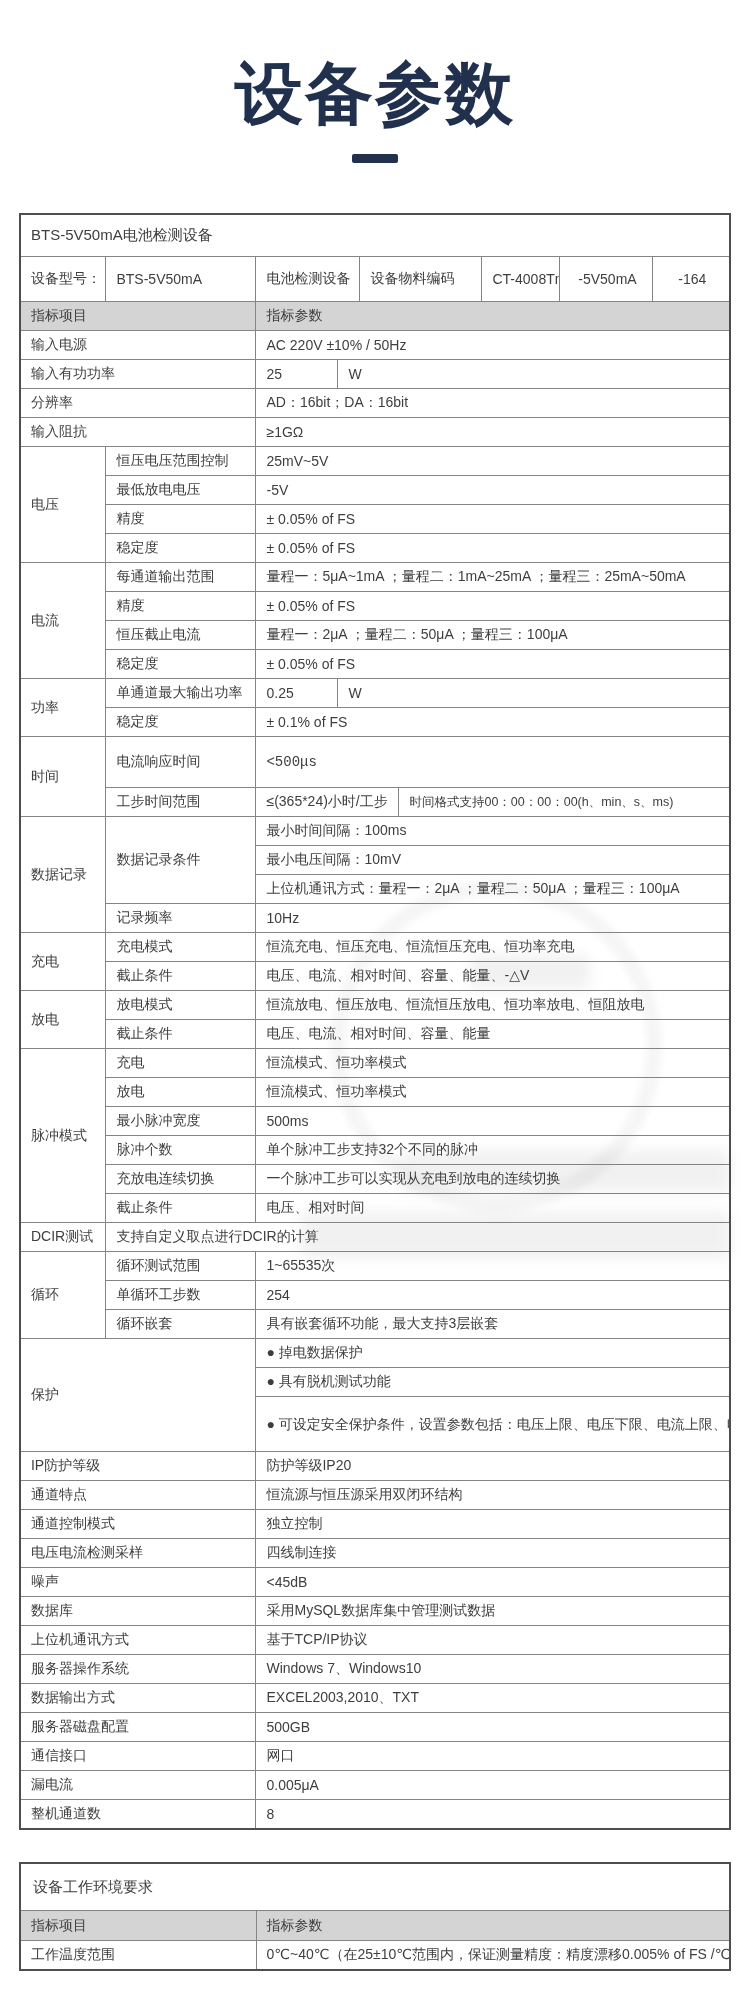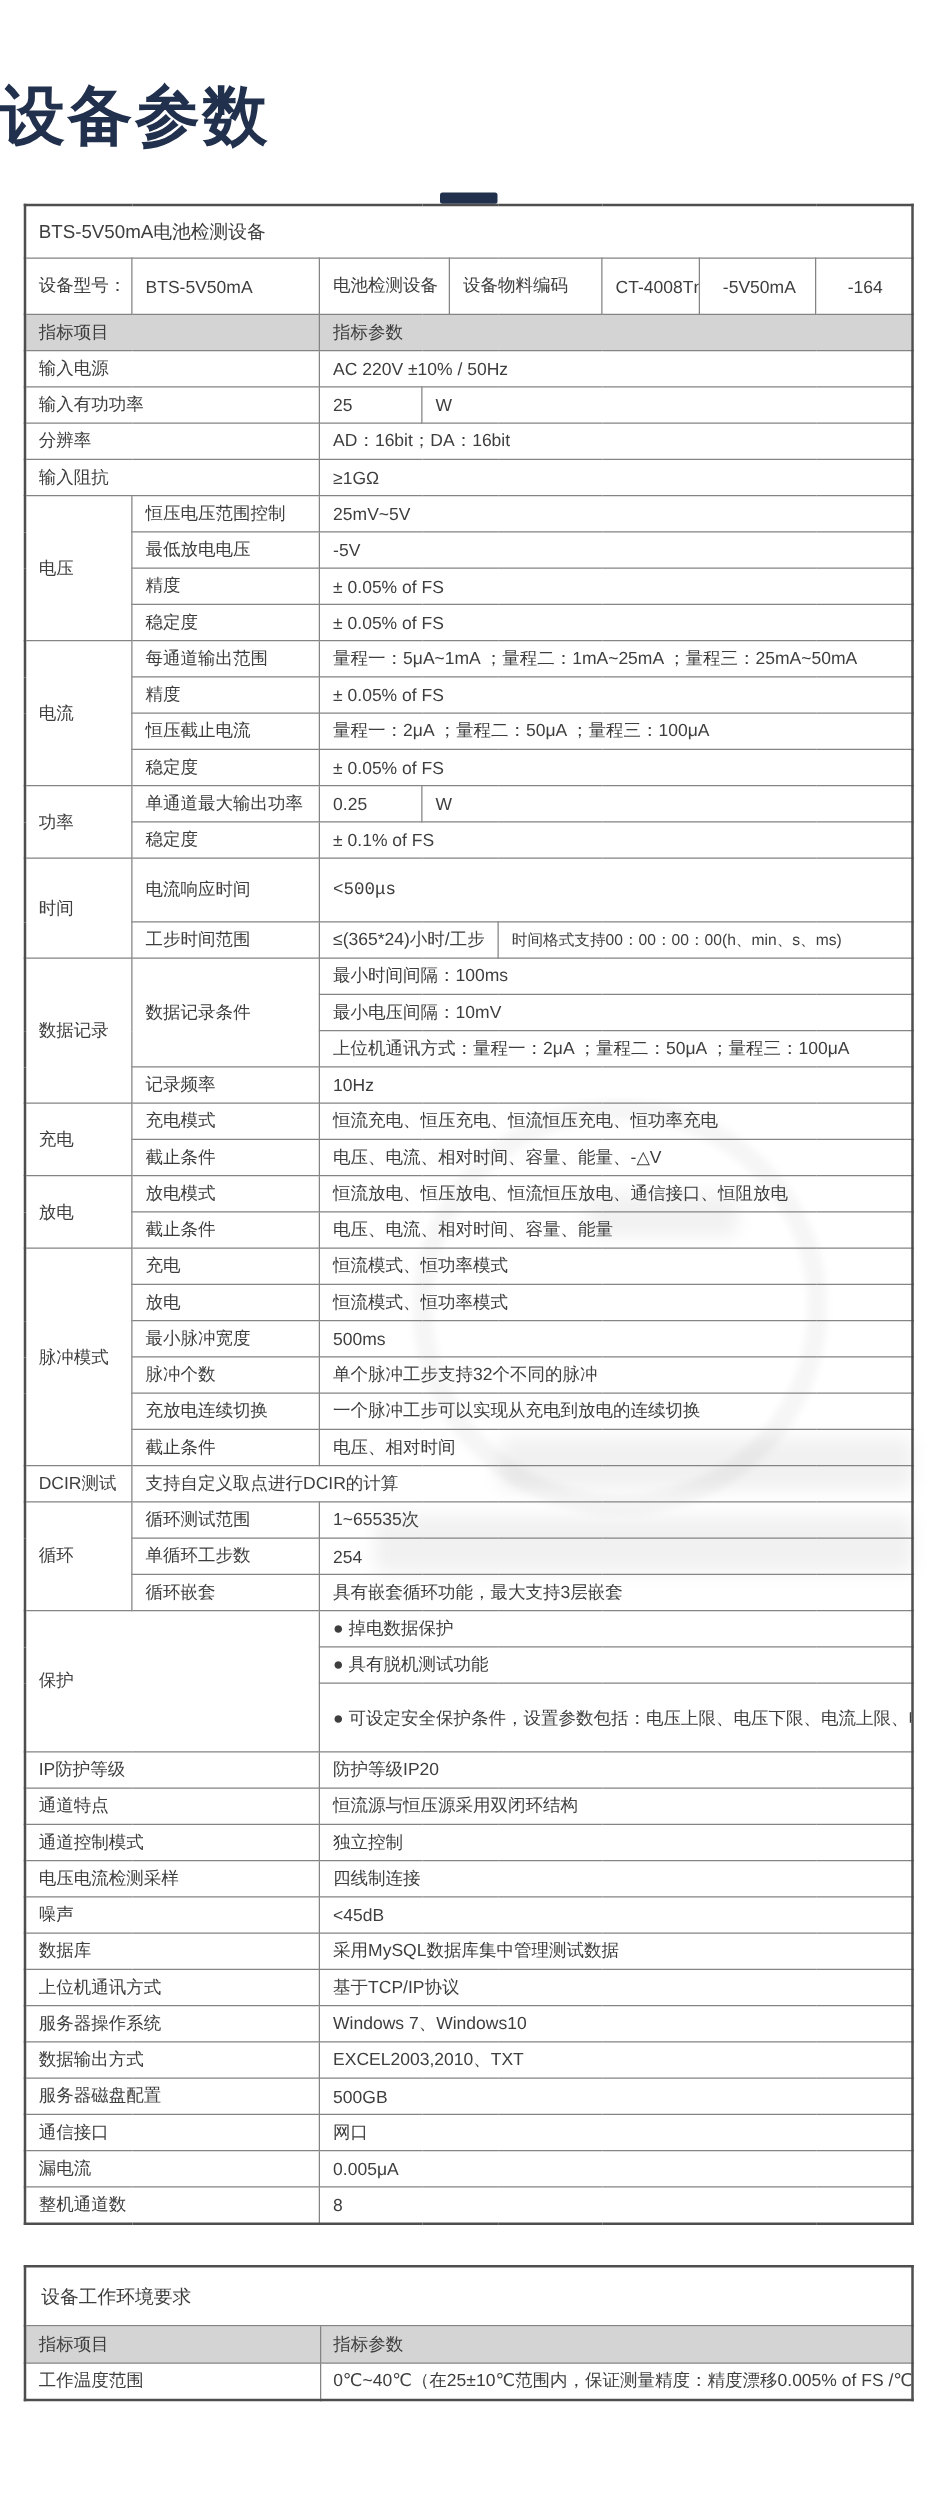--- a/index.html
+++ b/index.html
@@ -4,21 +4,21 @@
 <style>
   html,body{margin:0;padding:0;}
   body{
     width:750px;height:1998px;background:#ffffff;position:relative;overflow:hidden;
     font-family:"Liberation Sans","DejaVu Sans",sans-serif;
     -webkit-font-smoothing:antialiased;
   }
   
   .hdr-wrap{padding-top:62px;position:relative;z-index:2;}
   h1.page-title{
-    margin:0;text-align:left;font-size:52px;line-height:62px;font-weight:bold;
+    margin:0;text-align:center;font-size:68px;line-height:62px;font-weight:bold;
     color:#21304c;letter-spacing:2px;
   }
   .title-dash{width:46px;height:9px;background:#21304c;border-radius:2px;margin:30px auto 0;}
   
   .wm{position:absolute;z-index:1;pointer-events:none;}
   .wm-ring{left:330px;top:880px;width:300px;height:300px;border-radius:50%;
     border:16px solid rgba(0,0,0,0.035);filter:blur(3px);}
   .wm-blob{background:rgba(0,0,0,0.055);filter:blur(7px);border-radius:6px;}
   .wm-b1{left:400px;top:1150px;width:330px;height:42px;}
   .wm-b2{left:300px;top:1212px;width:430px;height:46px;}
@@ -26,21 +26,21 @@
   
   .tbl-zone{position:relative;z-index:2;}
   table.spec{
     width:710px;margin:0 auto;border-collapse:collapse;table-layout:fixed;
     font-size:14px;color:#3e3e3e;border:2px solid #4e4e4e;background:transparent;
   }
   table.spec td{
     border:1px solid #848484;height:28px;padding:0 8px 0 10px;
     vertical-align:middle;overflow:hidden;white-space:nowrap;
   }
-  table.t1{}
+  table.t1{margin-top:50px;}
   table.t2{margin-top:32px;}
   tr.h41>td{height:41px;}
   tr.h44>td{height:44px;}
   tr.h46>td{height:46px;padding-left:12px;}
   tr.h50>td{height:50px;font-family:Liberation Mono, monospace;}
   tr.h54>td{height:54px;}
   tr.h29>td{height:29px;}
   tr.grayrow>td{background:#d4d4d4;}
   td.tbl-title{font-size:15px;}
   td.cen{text-align:center;padding:0 2px;}
@@ -189,21 +189,21 @@
       <td colspan="7">恒流充电、恒压充电、恒流恒压充电、恒功率充电</td>
         </tr>
   <tr>
           <td>截止条件</td>
       <td colspan="7">电压、电流、相对时间、容量、能量、-△V</td>
         </tr>
 
   <tr>
           <td rowspan="2">放电</td>
       <td>放电模式</td>
-      <td colspan="7">恒流放电、恒压放电、恒流恒压放电、通信接口、恒阻放电</td>
+      <td colspan="7">恒流放电、恒压放电、恒流恒压放电、恒功率放电、恒阻放电</td>
         </tr>
   <tr>
           <td>截止条件</td>
       <td colspan="7">电压、电流、相对时间、容量、能量</td>
         </tr>
 
   <tr>
           <td rowspan="6">脉冲模式</td>
       <td>充电</td>
       <td colspan="7">恒流模式、恒功率模式</td>

